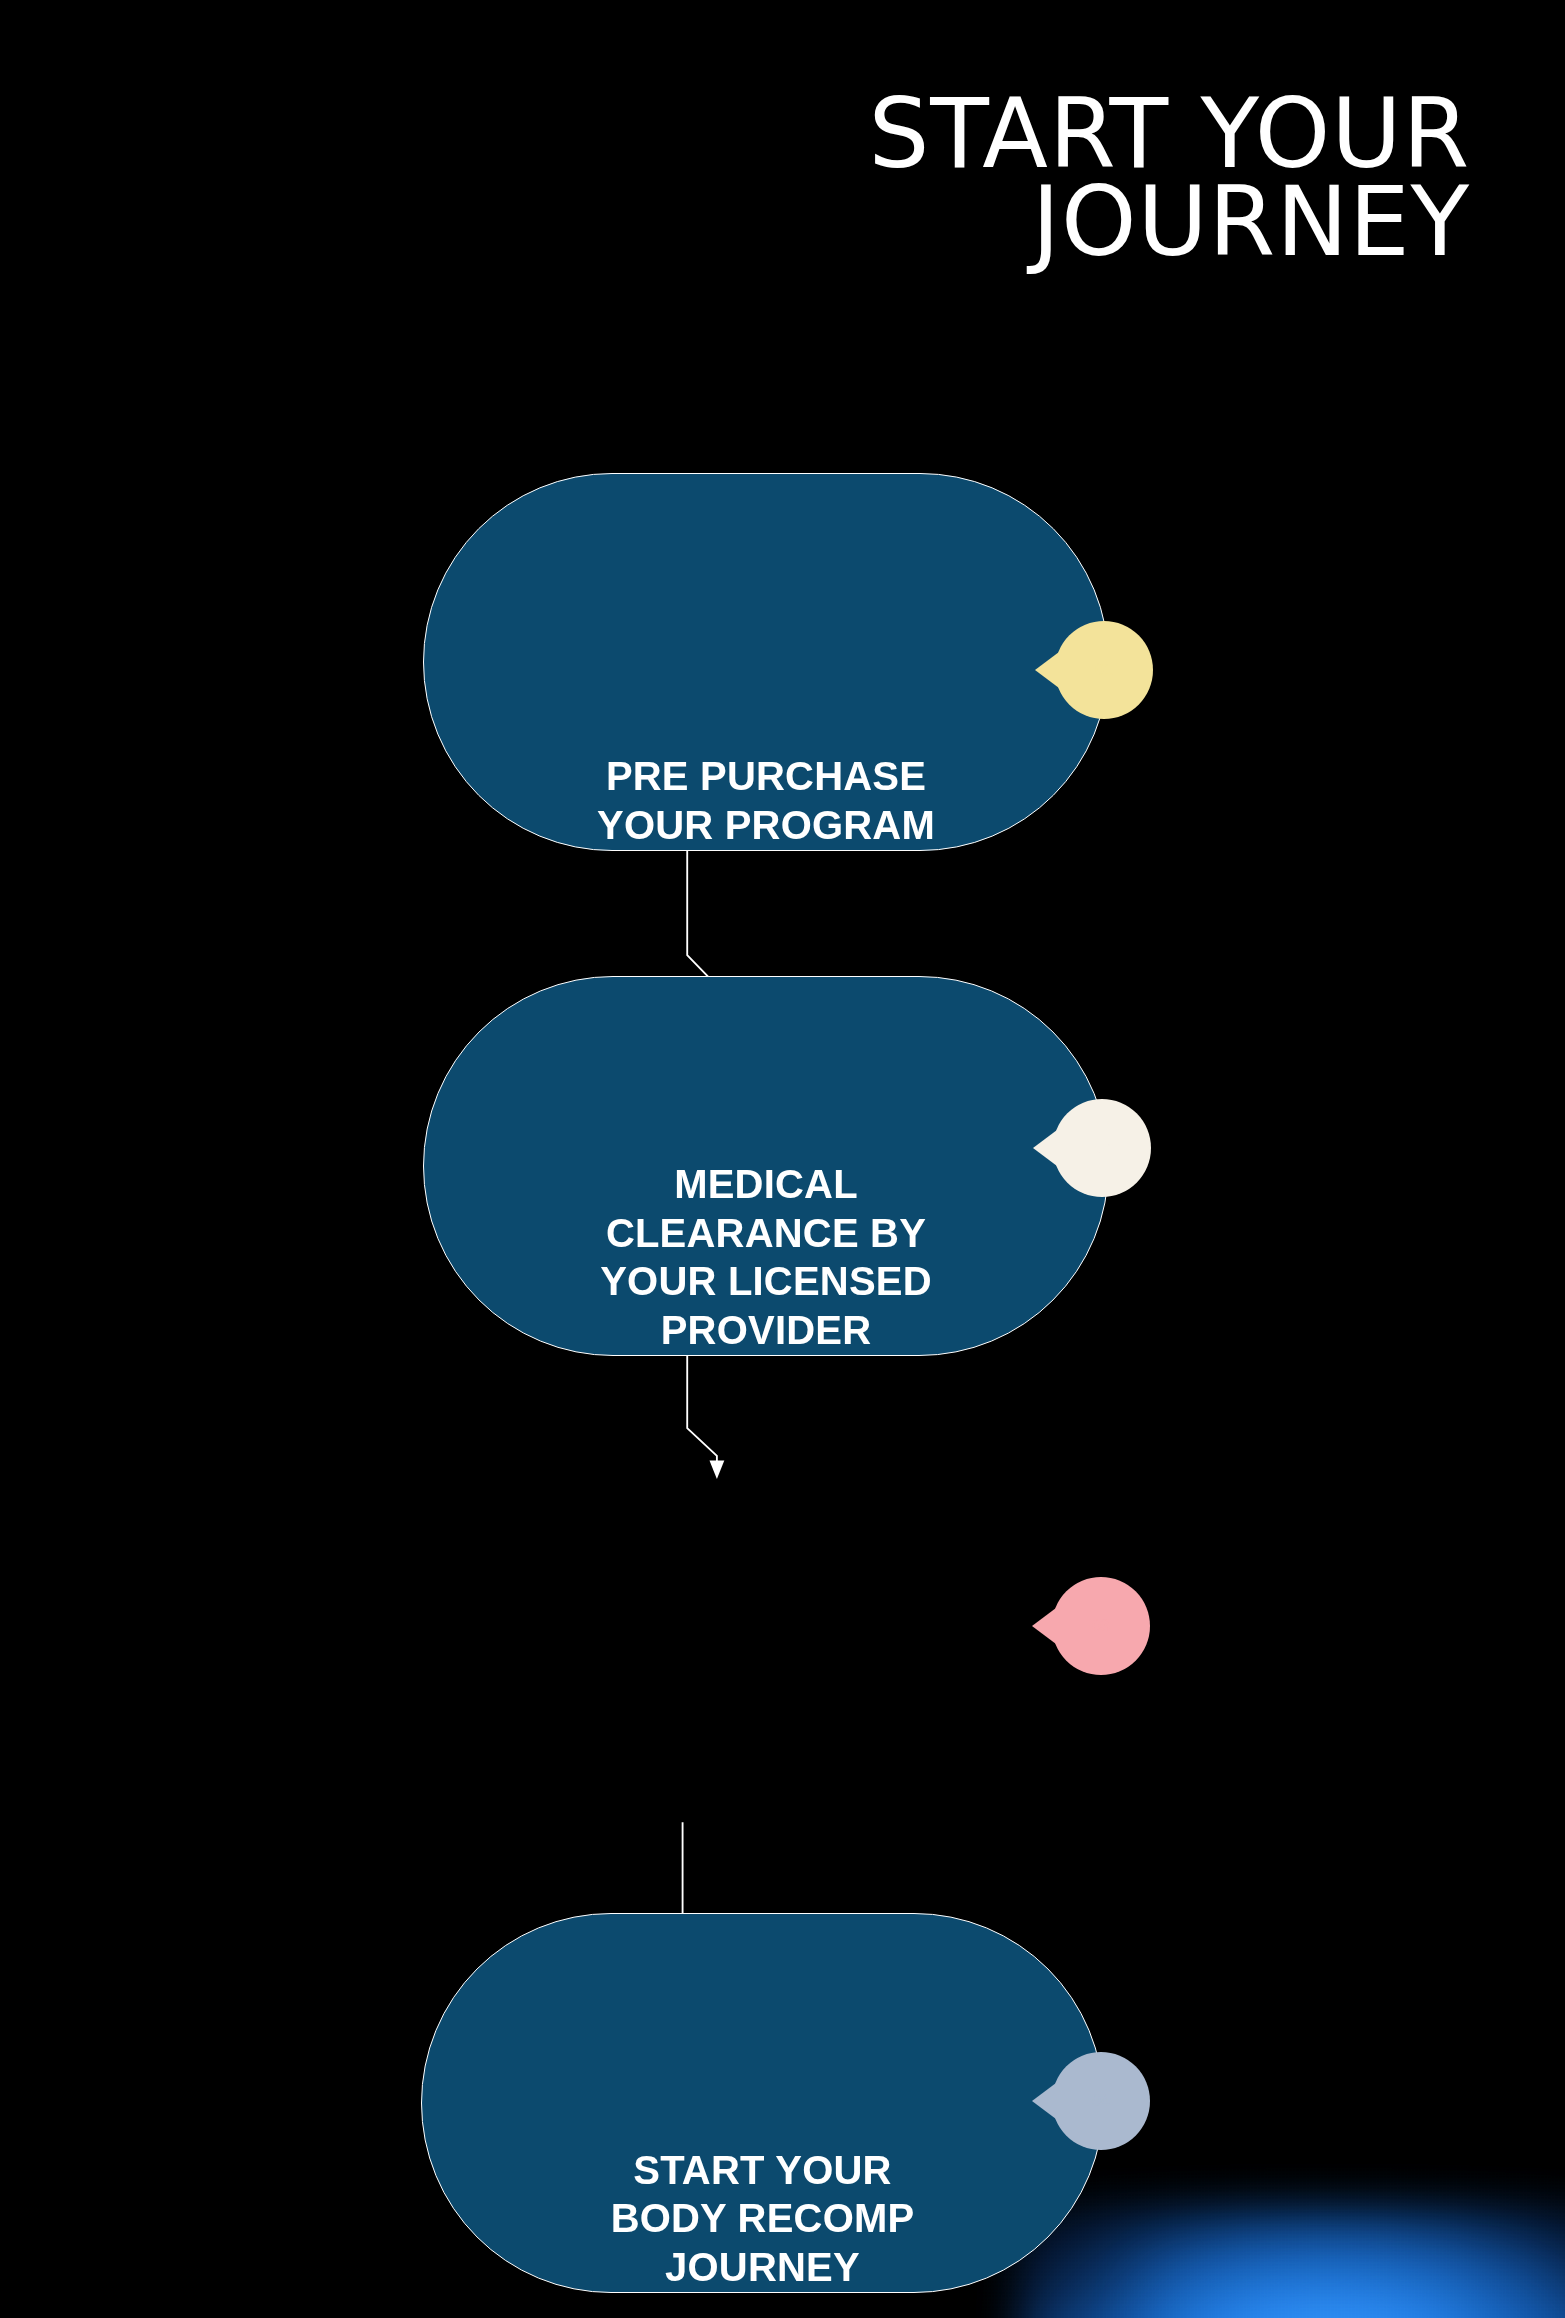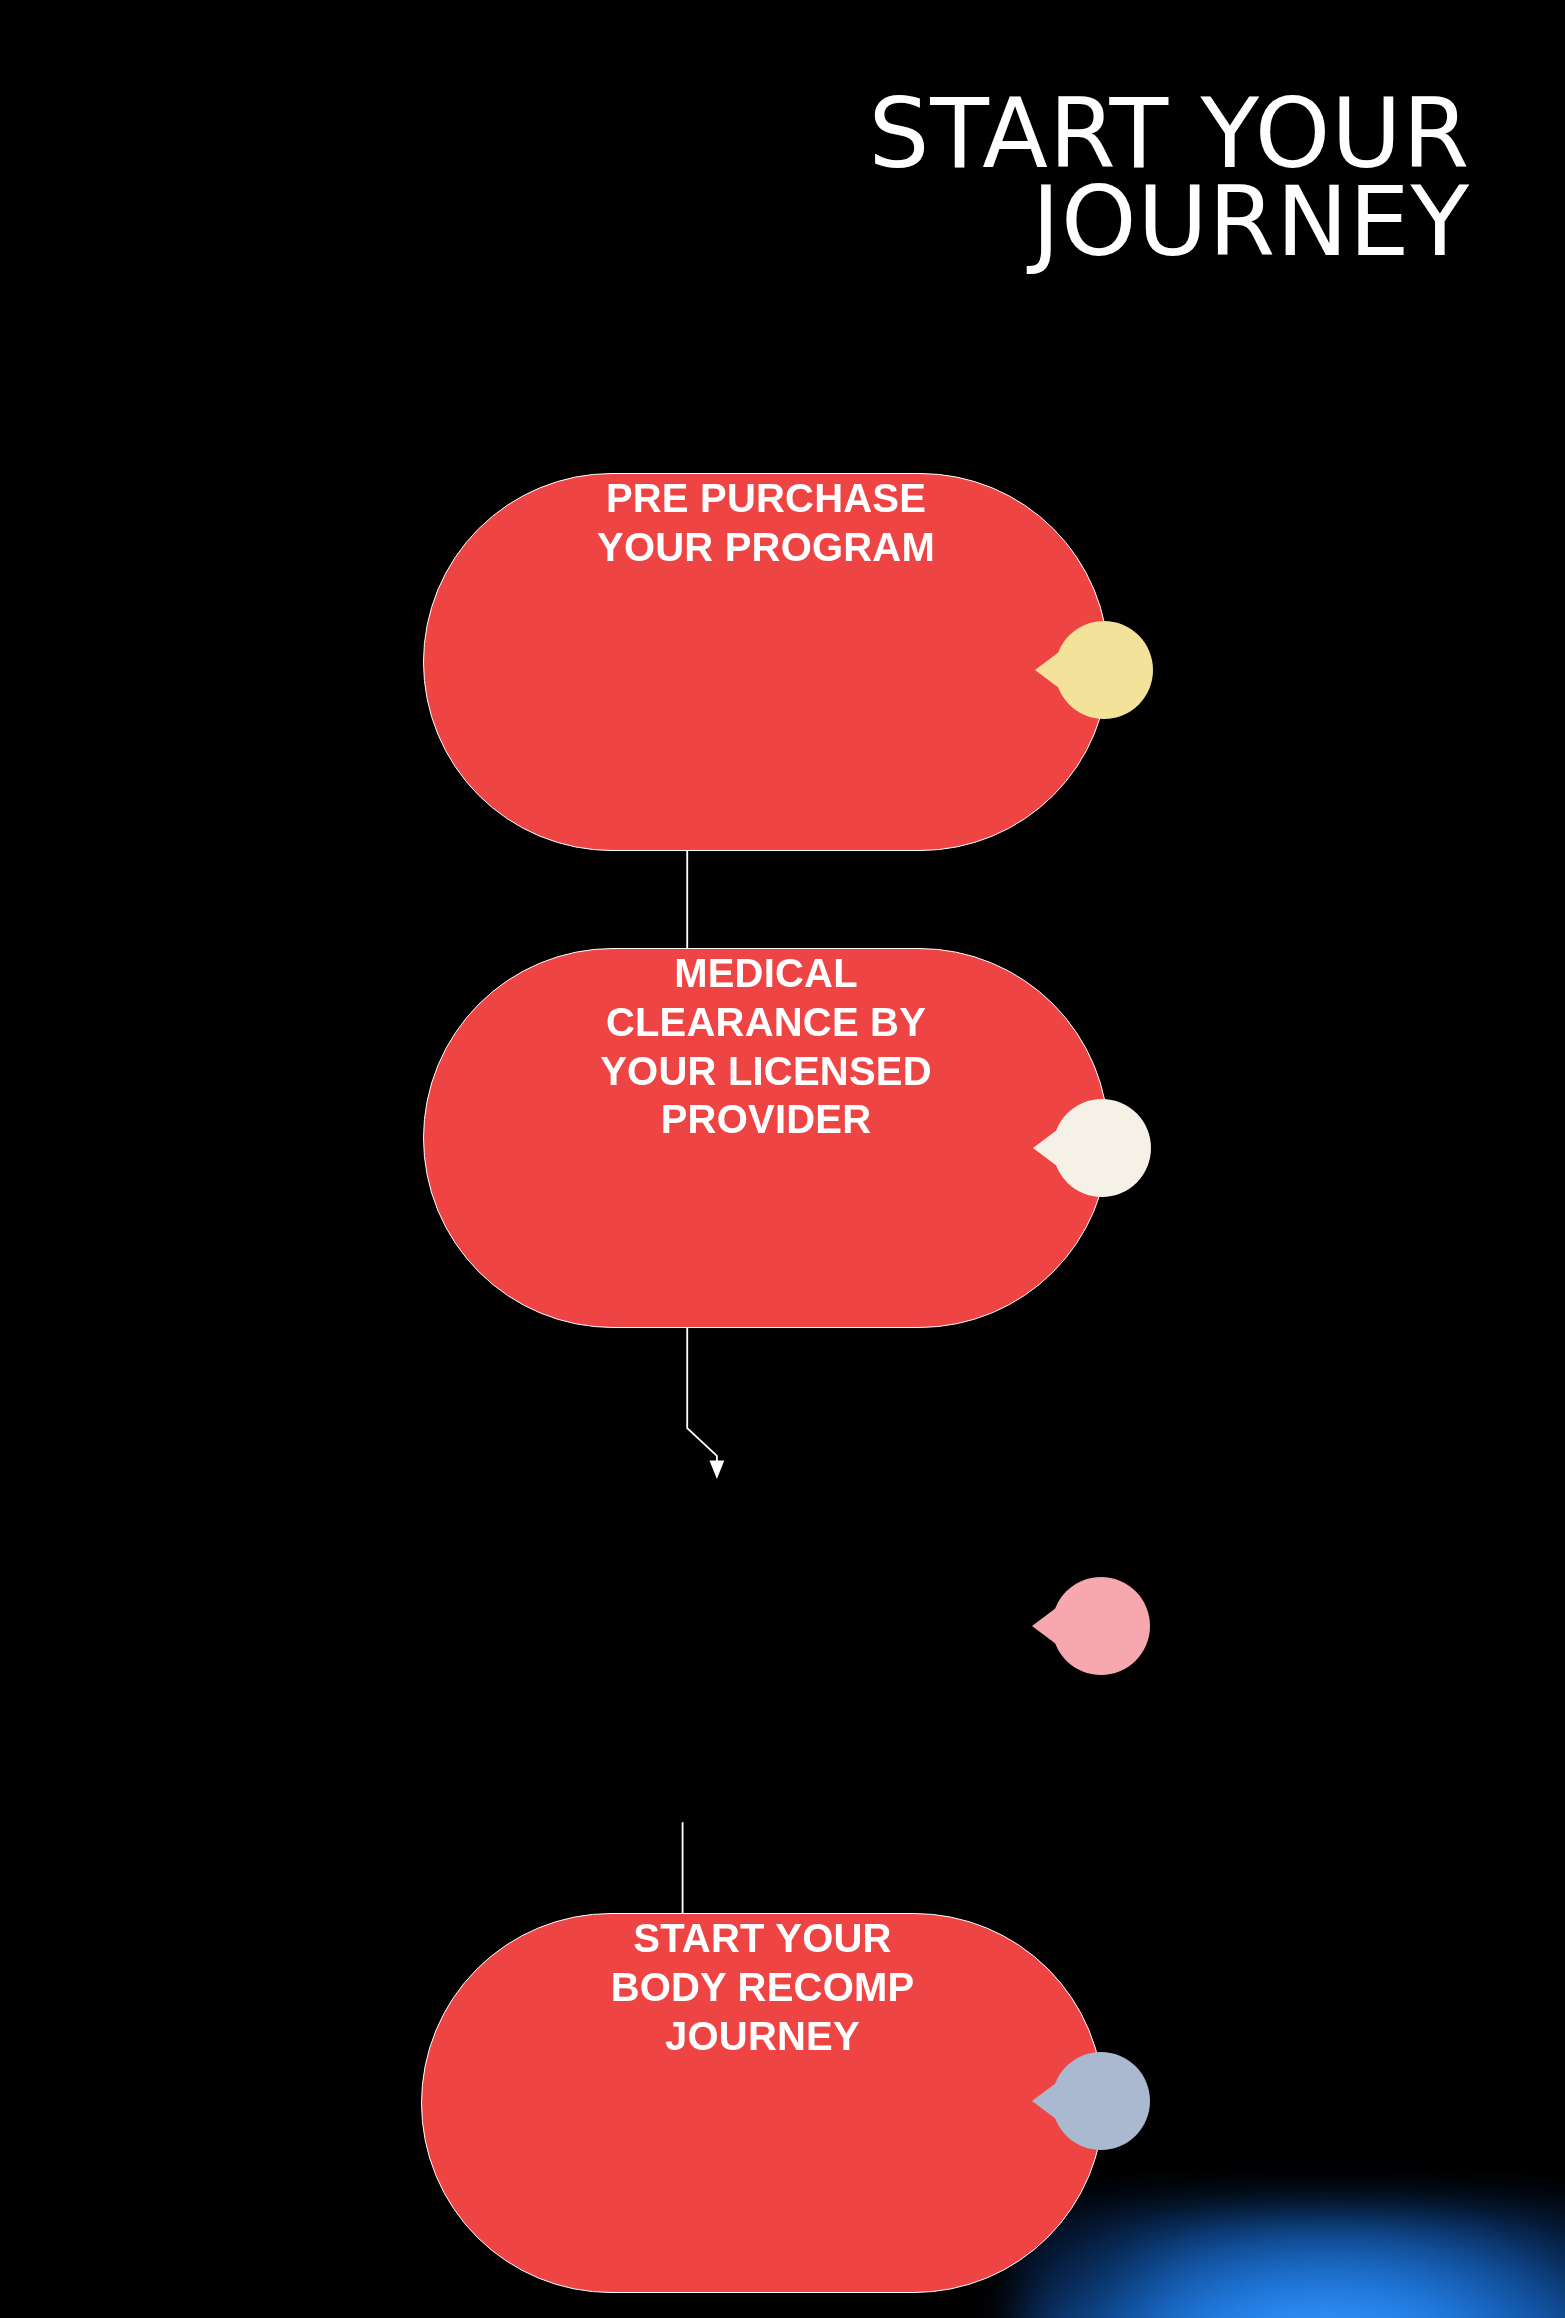--- a/index.html
+++ b/index.html
@@ -89,24 +89,24 @@
   #flow {
     position: absolute;
     left: 0;
     top: 0;
     width: 1565px;
     height: 2782px;
   }
   .node {
     position: absolute;
     border: 1.9px solid #ffffff;
-    background: #ef4444;
+    background: #0c4a6e;
     box-sizing: border-box;
     display: flex;
-    align-items: flex-start;
+    align-items: flex-end;
     justify-content: center;
     text-align: center;
   }
   .node-text {
     font-family: "Liberation Sans", sans-serif;
     font-weight: 700;
     font-size: 40px;
     line-height: 1.22;
     letter-spacing: 0.2px;
     color: #ffffff;
@@ -180,21 +180,21 @@
   </svg>
 
   <div class="node" style="left:423px; top:473px; width:686px; height:378px; border-radius:189px;">
     <div class="node-text">PRE PURCHASE
 YOUR PROGRAM</div>
   </div>
   <div class="badge" style="left:1055px; top:621px; background:#f3e39a; color:#f3e39a;">
     <span class="badge-label">01</span>
   </div>
 
-  <div class="node" style="left:423px; top:948px; width:686px; height:380px; border-radius:190px;">
+  <div class="node" style="left:423px; top:976px; width:686px; height:380px; border-radius:190px;">
     <div class="node-text">MEDICAL
 CLEARANCE BY
 YOUR LICENSED
 PROVIDER</div>
   </div>
   <div class="badge" style="left:1053px; top:1099px; background:#f6f1e7; color:#f6f1e7;">
     <span class="badge-label">02</span>
   </div>
 
   <div class="badge" style="left:1052px; top:1577px; background:#f7a8ae; color:#f7a8ae;">

